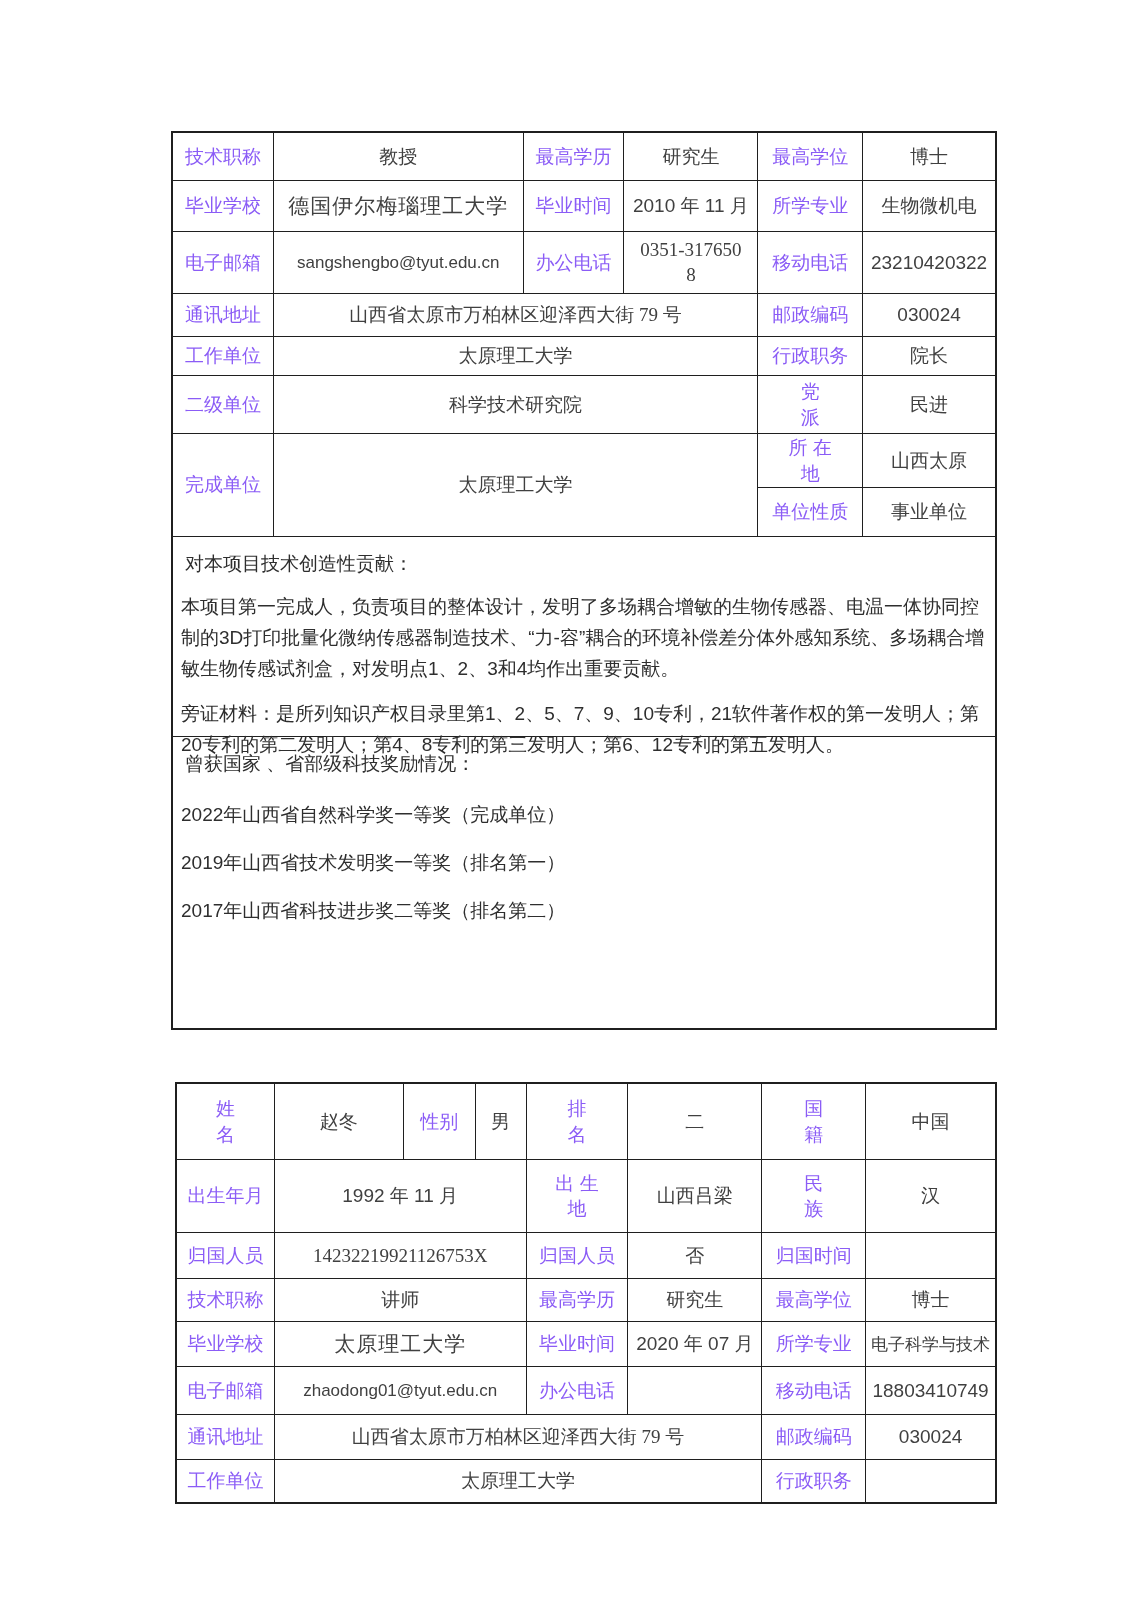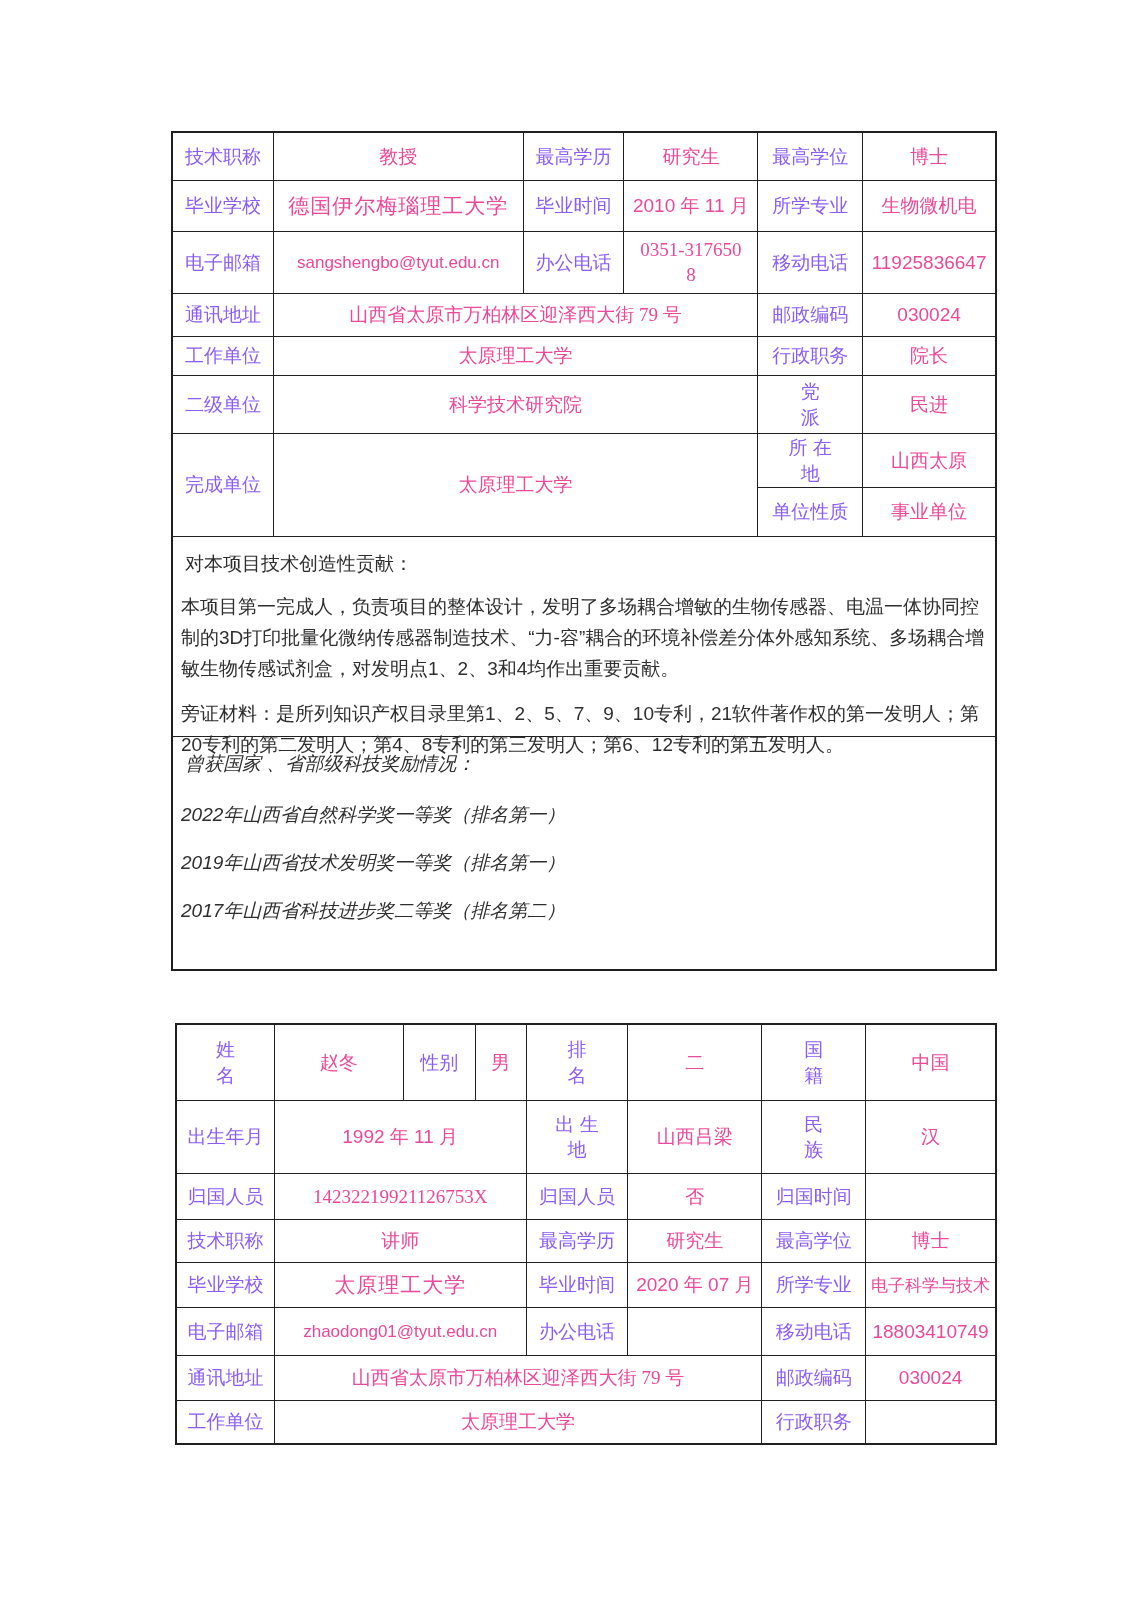--- a/index.html
+++ b/index.html
@@ -6,30 +6,30 @@
   .page{position:relative;width:1131px;height:1600px;background:#ffffff;
         font-family:"Liberation Sans",sans-serif;color:#303030;overflow:hidden;}
   .content{position:absolute;left:172px;top:133px;width:824px;}
   .block{outline:1px solid #1f1f1f;}
   .block2{margin-left:4px;margin-top:54px;width:820px;}
   table{border-collapse:collapse;width:100%;table-layout:fixed;}
   td{border:1px solid #1f1f1f;text-align:center;vertical-align:middle;
      padding:1px 4px;font-size:19px;overflow:hidden;}
   .sec{margin-top:-1px;}
   .lbl{font-family:Liberation Sans, sans-serif;color:#8b5cf6;}
-  .val{font-family:"Liberation Serif","DejaVu Serif",serif;color:#ec4899;}
+  .val{font-family:"Liberation Serif","DejaVu Serif",serif;color:#404040;}
   .sans{font-family:"Liberation Sans",sans-serif;}
   .big{font-size:21px;letter-spacing:1px;}
   .sm{font-size:17px;}
   .stack{white-space:pre-line;line-height:1.35;}
   .phone{display:inline-block;max-width:108px;word-break:break-all;line-height:1.3;}
   .tb{border:1px solid #1f1f1f;box-sizing:border-box;text-align:left;
       padding:14px 10px 6px 8px;font-size:19px;color:#2e2e2e;}
   .tb-contrib{height:201px;}
-  .tb-awards{height:234px;font-style:italic;}
+  .tb-awards{height:293px;}
   .tb .title{margin:0 0 14px 4px;}
   .tb p{margin:0 0 14px 0;line-height:31px;}
   .award-line{margin-top:27px;line-height:21px;}
 </style>
 </head>
 <body>
 
 <div class="page">
   <div class="content">
 
@@ -60,21 +60,21 @@
           <td class="val sans">2010 年 11 月</td>
           <td class="lbl">所学专业</td>
           <td class="val">生物微机电</td>
         </tr>
         <tr>
           <td style="height:59px" class="lbl">电子邮箱</td>
           <td class="val sans sm">sangshengbo@tyut.edu.cn</td>
           <td class="lbl">办公电话</td>
           <td class="val"><span class="phone">0351-3176508</span></td>
           <td class="lbl">移动电话</td>
-          <td class="val sans">11925836647</td>
+          <td class="val sans">23210420322</td>
         </tr>
         <tr>
           <td style="height:40px" class="lbl">通讯地址</td>
           <td colspan="3" class="val">山西省太原市万柏林区迎泽西大街 79 号</td>
           <td class="lbl">邮政编码</td>
           <td class="val sans">030024</td>
         </tr>
         <tr>
           <td style="height:36px" class="lbl">工作单位</td>
           <td colspan="3" class="val">太原理工大学</td>
@@ -104,21 +104,21 @@
 
 
       <div class="tb tb-contrib sec">
         <div class="title">对本项目技术创造性贡献：</div>
         <p>本项目第一完成人，负责项目的整体设计，发明了多场耦合增敏的生物传感器、电温一体协同控制的3D打印批量化微纳传感器制造技术、“力-容”耦合的环境补偿差分体外感知系统、多场耦合增敏生物传感试剂盒，对发明点1、2、3和4均作出重要贡献。</p>
         <p>旁证材料：是所列知识产权目录里第1、2、5、7、9、10专利，21软件著作权的第一发明人；第20专利的第二发明人；第4、8专利的第三发明人；第6、12专利的第五发明人。</p>
       </div>
 
       <div class="tb tb-awards sec">
         <div class="title">曾获国家 、省部级科技奖励情况：</div>
-        <div class="award-line">2022年山西省自然科学奖一等奖（排名第一）</div>
+        <div class="award-line">2022年山西省自然科学奖一等奖（完成单位）</div>
         <div class="award-line">2019年山西省技术发明奖一等奖（排名第一）</div>
         <div class="award-line">2017年山西省科技进步奖二等奖（排名第二）</div>
       </div>
 
     </div>
 
     <div class="block block2">
       <table>
         <colgroup>
           <col style="width:11.95%">

